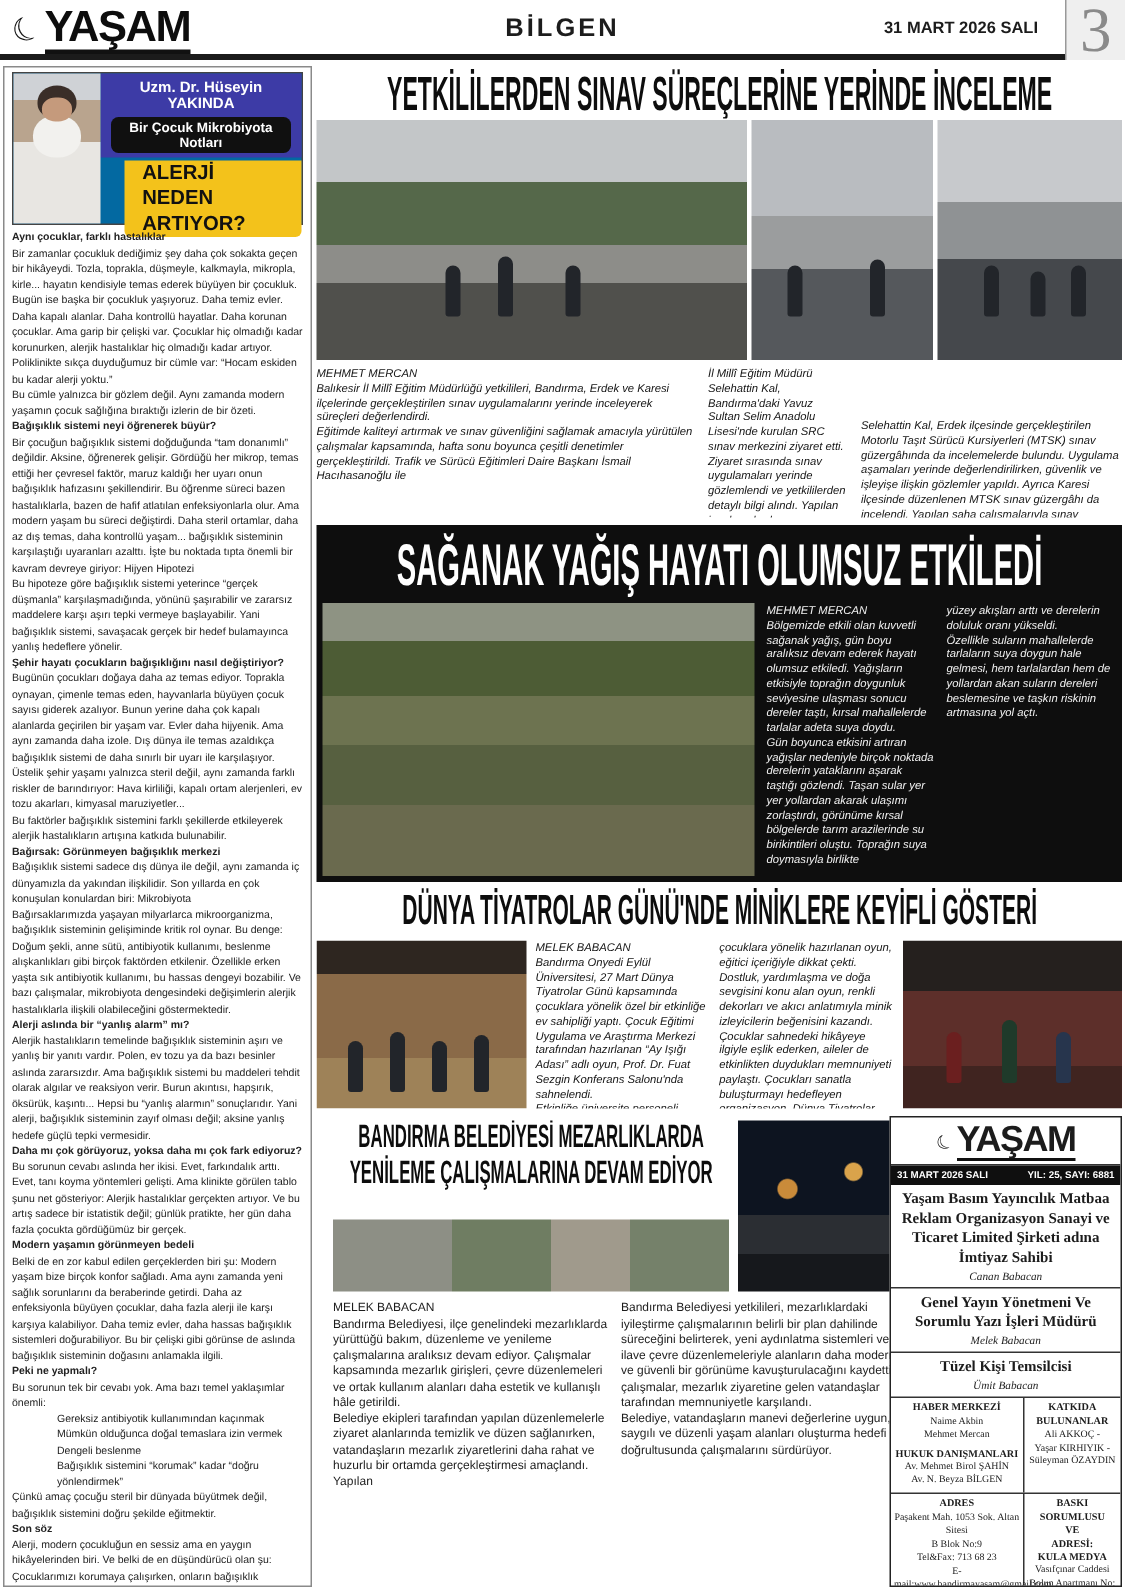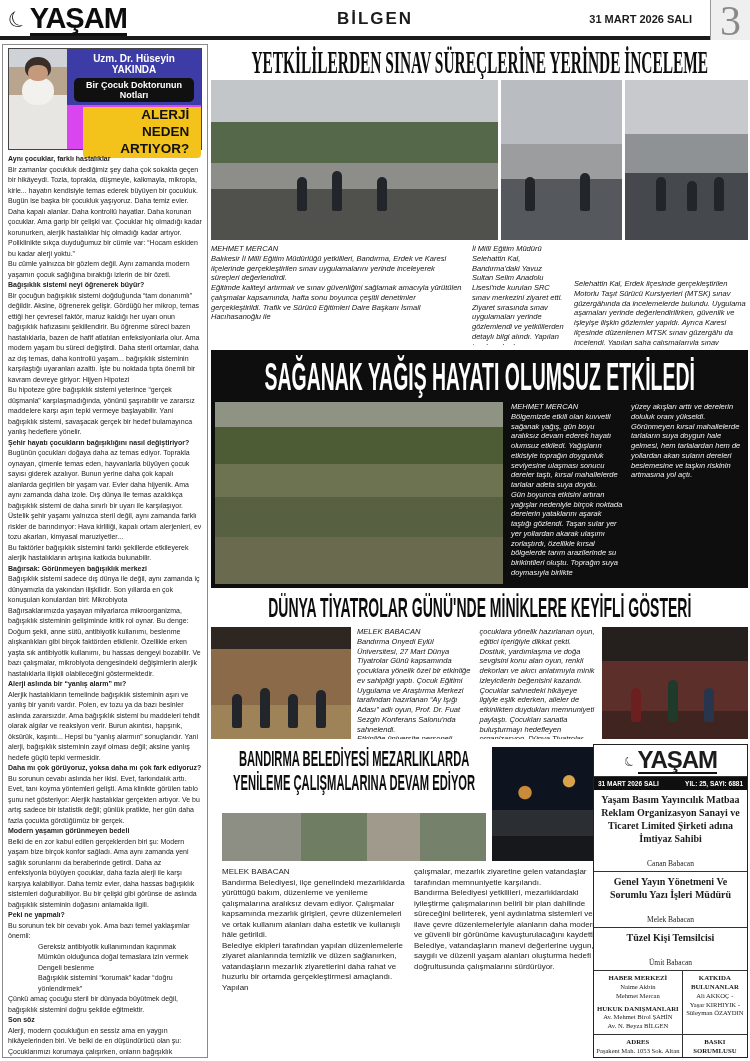--- a/index.html
+++ b/index.html
@@ -19,46 +19,46 @@
                  font-size:17px; font-weight:900; letter-spacing:2px; }
   .hdr-date { position:absolute; right:58px; top:13px; font-size:11px; font-weight:bold; }
   .hdr-pageno { position:absolute; right:0; top:0; width:40px; height:40px;
                 background:#efefef; border-left:1px solid #999;
                 font-family:"Liberation Serif", serif; font-size:42px; color:#8a8a8a;
                 text-align:center; line-height:42px; }
 
   
   .doccol { position:absolute; left:2px; top:44px; width:206px; height:1014px;
             border:1px solid #8a8a8a; background:#fff; padding:3px 5px; overflow:hidden; }
-  .docbox { border:1px solid #444; height:102px; display:flex; margin-bottom:4px; background:#d946ef; }
+  .docbox { border:1px solid #444; height:102px; display:flex; margin-bottom:4px; background:#0369a1; }
   .docphoto { width:58px; height:100%; flex:none; position:relative;
               background:linear-gradient(180deg,#cfd2d6 0 18%,#b9a48e 18% 46%,#e8e6e2 46% 100%); }
   .docphoto::before { content:""; position:absolute; left:16px; top:8px; width:26px; height:22px;
               border-radius:50% 50% 45% 45%; background:#3a2e28; }
   .docphoto::after { content:""; position:absolute; left:19px; top:16px; width:20px; height:16px;
               border-radius:45%; background:#c59a7c; box-shadow:0 18px 0 6px #f2f1ee; }
   .docright { flex:1; display:flex; flex-direction:column; }
   .docpurple { background:#3d3ba6; padding:4px 3px 3px; text-align:center; }
   .docname { color:#fff; font-weight:bold; font-size:10px; letter-spacing:0; }
   .docsub { background:#101010; color:#fff; font-weight:bold; font-size:9px;
             border-radius:5px; margin:3px 4px 0; padding:2px 0; text-align:center; }
   .docyellow { background:#f3c21b; flex:1; margin-top:2px; display:flex;
-               align-items:center; justify-content:center; text-align:right;
+               align-items:center; justify-content:center; text-align:left;
                border-radius:0 0 4px 4px;margin-left:16px; }
   .doctitle { font-size:13.5px; font-weight:900; color:#111; width:80%; line-height:1.25; }
   .docbody { font-size:7px; line-height:1.5; color:#222; }
   .docbody p { margin:0; }
   .p-b { font-weight:bold; }
   .p-ind { padding-left:30px; }
 
   
   .main { position:absolute; left:211px; top:44px; width:537px; }
   .cond { display:block; transform-origin:left top; font-weight:bold; white-space:nowrap;
           text-align:center; color:#0d0d0d; }
-  .h1wrap { height:35px; overflow:hidden;font-family:Liberation Serif, serif; }
+  .h1wrap { height:35px; overflow:hidden; }
   .h1 { font-size:22px; width:143%; transform:scale(.70,1.45); }
   .photorow { display:flex; gap:3px; height:160px; margin-top:1px; }
   .photo { position:relative; overflow:hidden; flex:none; }
   .fig { position:absolute; bottom:18%; width:10px; height:34px; background:#22252a;
          border-radius:5px 5px 2px 2px; }
   .textrow { display:flex; gap:9px; margin-top:4px; height:101px; overflow:hidden; }
   .bodytxt { font-size:7.5px; line-height:1.3; color:#141414;font-style:italic; }
   .bodytxt p { margin:0; }
 
   .banner { background:#0e0e0e; margin-top:5px; height:48px; overflow:hidden; padding-top:5px; }
@@ -99,21 +99,21 @@
   .m-logo { display:flex; align-items:center; justify-content:center; padding:3px 0 2px;
             border-bottom:1px solid #333; }
   .m-logo .crescent { font-size:13px; line-height:13px; }
   .m-logo-txt { font-family:"Liberation Sans", sans-serif; font-size:24px; font-weight:900;
                 letter-spacing:-1px; border-bottom:2px solid #111; line-height:24px; }
   .m-bar { background:#0f0f0f; color:#fff; display:flex; justify-content:space-between;
            font-family:"Liberation Sans", sans-serif; font-size:6.5px; font-weight:bold;
            padding:3px 4px; }
   .m-block { border-bottom:1px solid #333; text-align:center; padding:3px 2px; }
   .m-bold { font-weight:bold; font-size:10px; line-height:1.3; }
-  .m-name { font-size:7.5px; margin-top:14px; }
+  .m-name { font-size:7.5px; margin-top:1px;font-style:italic; }
   .m-cols { display:flex; border-bottom:1px solid #333; }
   .m-cols > div { padding:3px 2px; text-align:center; }
   .m-cols .c1 { width:58%; border-right:1px solid #333; }
   .m-cols .c2 { width:42%; }
   .m-small { font-size:6.6px; line-height:1.35; white-space:pre-line; }
   .m-smallb { font-weight:bold; font-size:6.8px; line-height:1.3; white-space:pre-line; }
 </style>
 </head>
 <body>
 
@@ -128,21 +128,21 @@
     <div class="hdr-date">31 MART 2026 SALI</div>
     <div class="hdr-pageno">3</div>
   </div>
 
   <div class="doccol">
     <div class="docbox">
       <div class="docphoto"></div>
       <div class="docright">
         <div class="docpurple">
           <div class="docname">Uzm. Dr. Hüseyin YAKINDA</div>
-          <div class="docsub">Bir Çocuk Doktorunun Notları</div>
+          <div class="docsub">Bir Çocuk Mikrobiyota Notları</div>
         </div>
         <div class="docyellow">
           <div class="doctitle">ALERJİ NEDEN ARTIYOR?</div>
         </div>
       </div>
     </div>
     <div class="docbody">
         <p class="p-b">Aynı çocuklar, farklı hastalıklar</p>
         <p class="p-n">Bir zamanlar çocukluk dediğimiz şey daha çok sokakta geçen bir hikâyeydi. Tozla, toprakla, düşmeyle, kalkmayla, mikropla, kirle... hayatın kendisiyle temas ederek büyüyen bir çocukluk. Bugün ise başka bir çocukluk yaşıyoruz. Daha temiz evler. Daha kapalı alanlar. Daha kontrollü hayatlar. Daha korunan çocuklar. Ama garip bir çelişki var. Çocuklar hiç olmadığı kadar korunurken, alerjik hastalıklar hiç olmadığı kadar artıyor. Poliklinikte sıkça duyduğumuz bir cümle var: “Hocam eskiden bu kadar alerji yoktu.”</p>
         <p class="p-n">Bu cümle yalnızca bir gözlem değil. Aynı zamanda modern yaşamın çocuk sağlığına bıraktığı izlerin de bir özeti.</p>
@@ -210,25 +210,25 @@
     </div>
 
     <div class="banner">
       <span class="cond h2">SAĞANAK YAĞIŞ HAYATI OLUMSUZ ETKİLEDİ</span>
     </div>
     <div class="rainrow">
       <div class="rainphoto"></div>
       <div class="raintxt bodytxt">
           <p>MEHMET MERCAN</p>
           <p>Bölgemizde etkili olan kuvvetli sağanak yağış, gün boyu aralıksız devam ederek hayatı olumsuz etkiledi. Yağışların etkisiyle toprağın doygunluk seviyesine ulaşması sonucu dereler taştı, kırsal mahallelerde tarlalar adeta suya doydu.</p>
-          <p>Gün boyunca etkisini artıran yağışlar nedeniyle birçok noktada derelerin yataklarını aşarak taştığı gözlendi. Taşan sular yer yer yollardan akarak ulaşımı zorlaştırdı, özellikle kırsal bölgelerde tarım arazilerinde su birikintileri oluştu. Toprağın suya doymasıyla birlikte</p>
+          <p>Gün boyunca etkisini artıran yağışlar nedeniyle birçok noktada derelerin yataklarını aşarak taştığı gözlendi. Taşan sular yer yer yollardan akarak ulaşımı zorlaştırdı, görünüme kırsal bölgelerde tarım arazilerinde su birikintileri oluştu. Toprağın suya doymasıyla birlikte</p>
         </div>
       <div class="raintxt bodytxt">
           <p>yüzey akışları arttı ve derelerin doluluk oranı yükseldi.</p>
-          <p>Görünmeyen kırsal mahallelerde tarlaların suya doygun hale gelmesi, hem tarlalardan hem de yollardan akan suların dereleri beslemesine ve taşkın riskinin artmasına yol açtı.</p>
+          <p>Özellikle suların mahallelerde tarlaların suya doygun hale gelmesi, hem tarlalardan hem de yollardan akan suların dereleri beslemesine ve taşkın riskinin artmasına yol açtı.</p>
         </div>
     </div>
 
     <div class="h3wrap">
       <span class="cond h3">DÜNYA TİYATROLAR GÜNÜ'NDE MİNİKLERE KEYİFLİ GÖSTERİ</span>
     </div>
     <div class="theatrow">
       <div class="photo th-photo1">
         <div class="fig" style="left:15%;bottom:10%;"></div>
           <div class="fig" style="left:35%;bottom:10%;height:40px;"></div>
@@ -260,22 +260,22 @@
         </div>
         <div class="cem-night"></div>
       </div>
       <div class="cemtxt">
         <div class="col">
             <p>MELEK BABACAN</p>
             <p>Bandırma Belediyesi, ilçe genelindeki mezarlıklarda yürüttüğü bakım, düzenleme ve yenileme çalışmalarına aralıksız devam ediyor. Çalışmalar kapsamında mezarlık girişleri, çevre düzenlemeleri ve ortak kullanım alanları daha estetik ve kullanışlı hâle getirildi.</p>
             <p>Belediye ekipleri tarafından yapılan düzenlemelerle ziyaret alanlarında temizlik ve düzen sağlanırken, vatandaşların mezarlık ziyaretlerini daha rahat ve huzurlu bir ortamda gerçekleştirmesi amaçlandı. Yapılan</p>
           </div>
         <div class="col">
+            <p>Bandırma Belediyesi yetkilileri, mezarlıklardaki iyileştirme çalışmalarının belirli bir plan dahilinde süreceğini belirterek, yeni aydınlatma sistemleri ve ilave çevre düzenlemeleriyle alanların daha modern ve güvenli bir görünüme kavuşturulacağını kaydetti.</p>
             <p>çalışmalar, mezarlık ziyaretine gelen vatandaşlar tarafından memnuniyetle karşılandı.</p>
-            <p>Bandırma Belediyesi yetkilileri, mezarlıklardaki iyileştirme çalışmalarının belirli bir plan dahilinde süreceğini belirterek, yeni aydınlatma sistemleri ve ilave çevre düzenlemeleriyle alanların daha modern ve güvenli bir görünüme kavuşturulacağını kaydetti.</p>
             <p>Belediye, vatandaşların manevi değerlerine uygun, saygılı ve düzenli yaşam alanları oluşturma hedefi doğrultusunda çalışmalarını sürdürüyor.</p>
           </div>
       </div>
     </div>
   </div>
 
   <div class="mast">
     <div class="m-logo">
       <span class="crescent">☾</span>
       <span class="m-logo-txt">YAŞAM</span>

